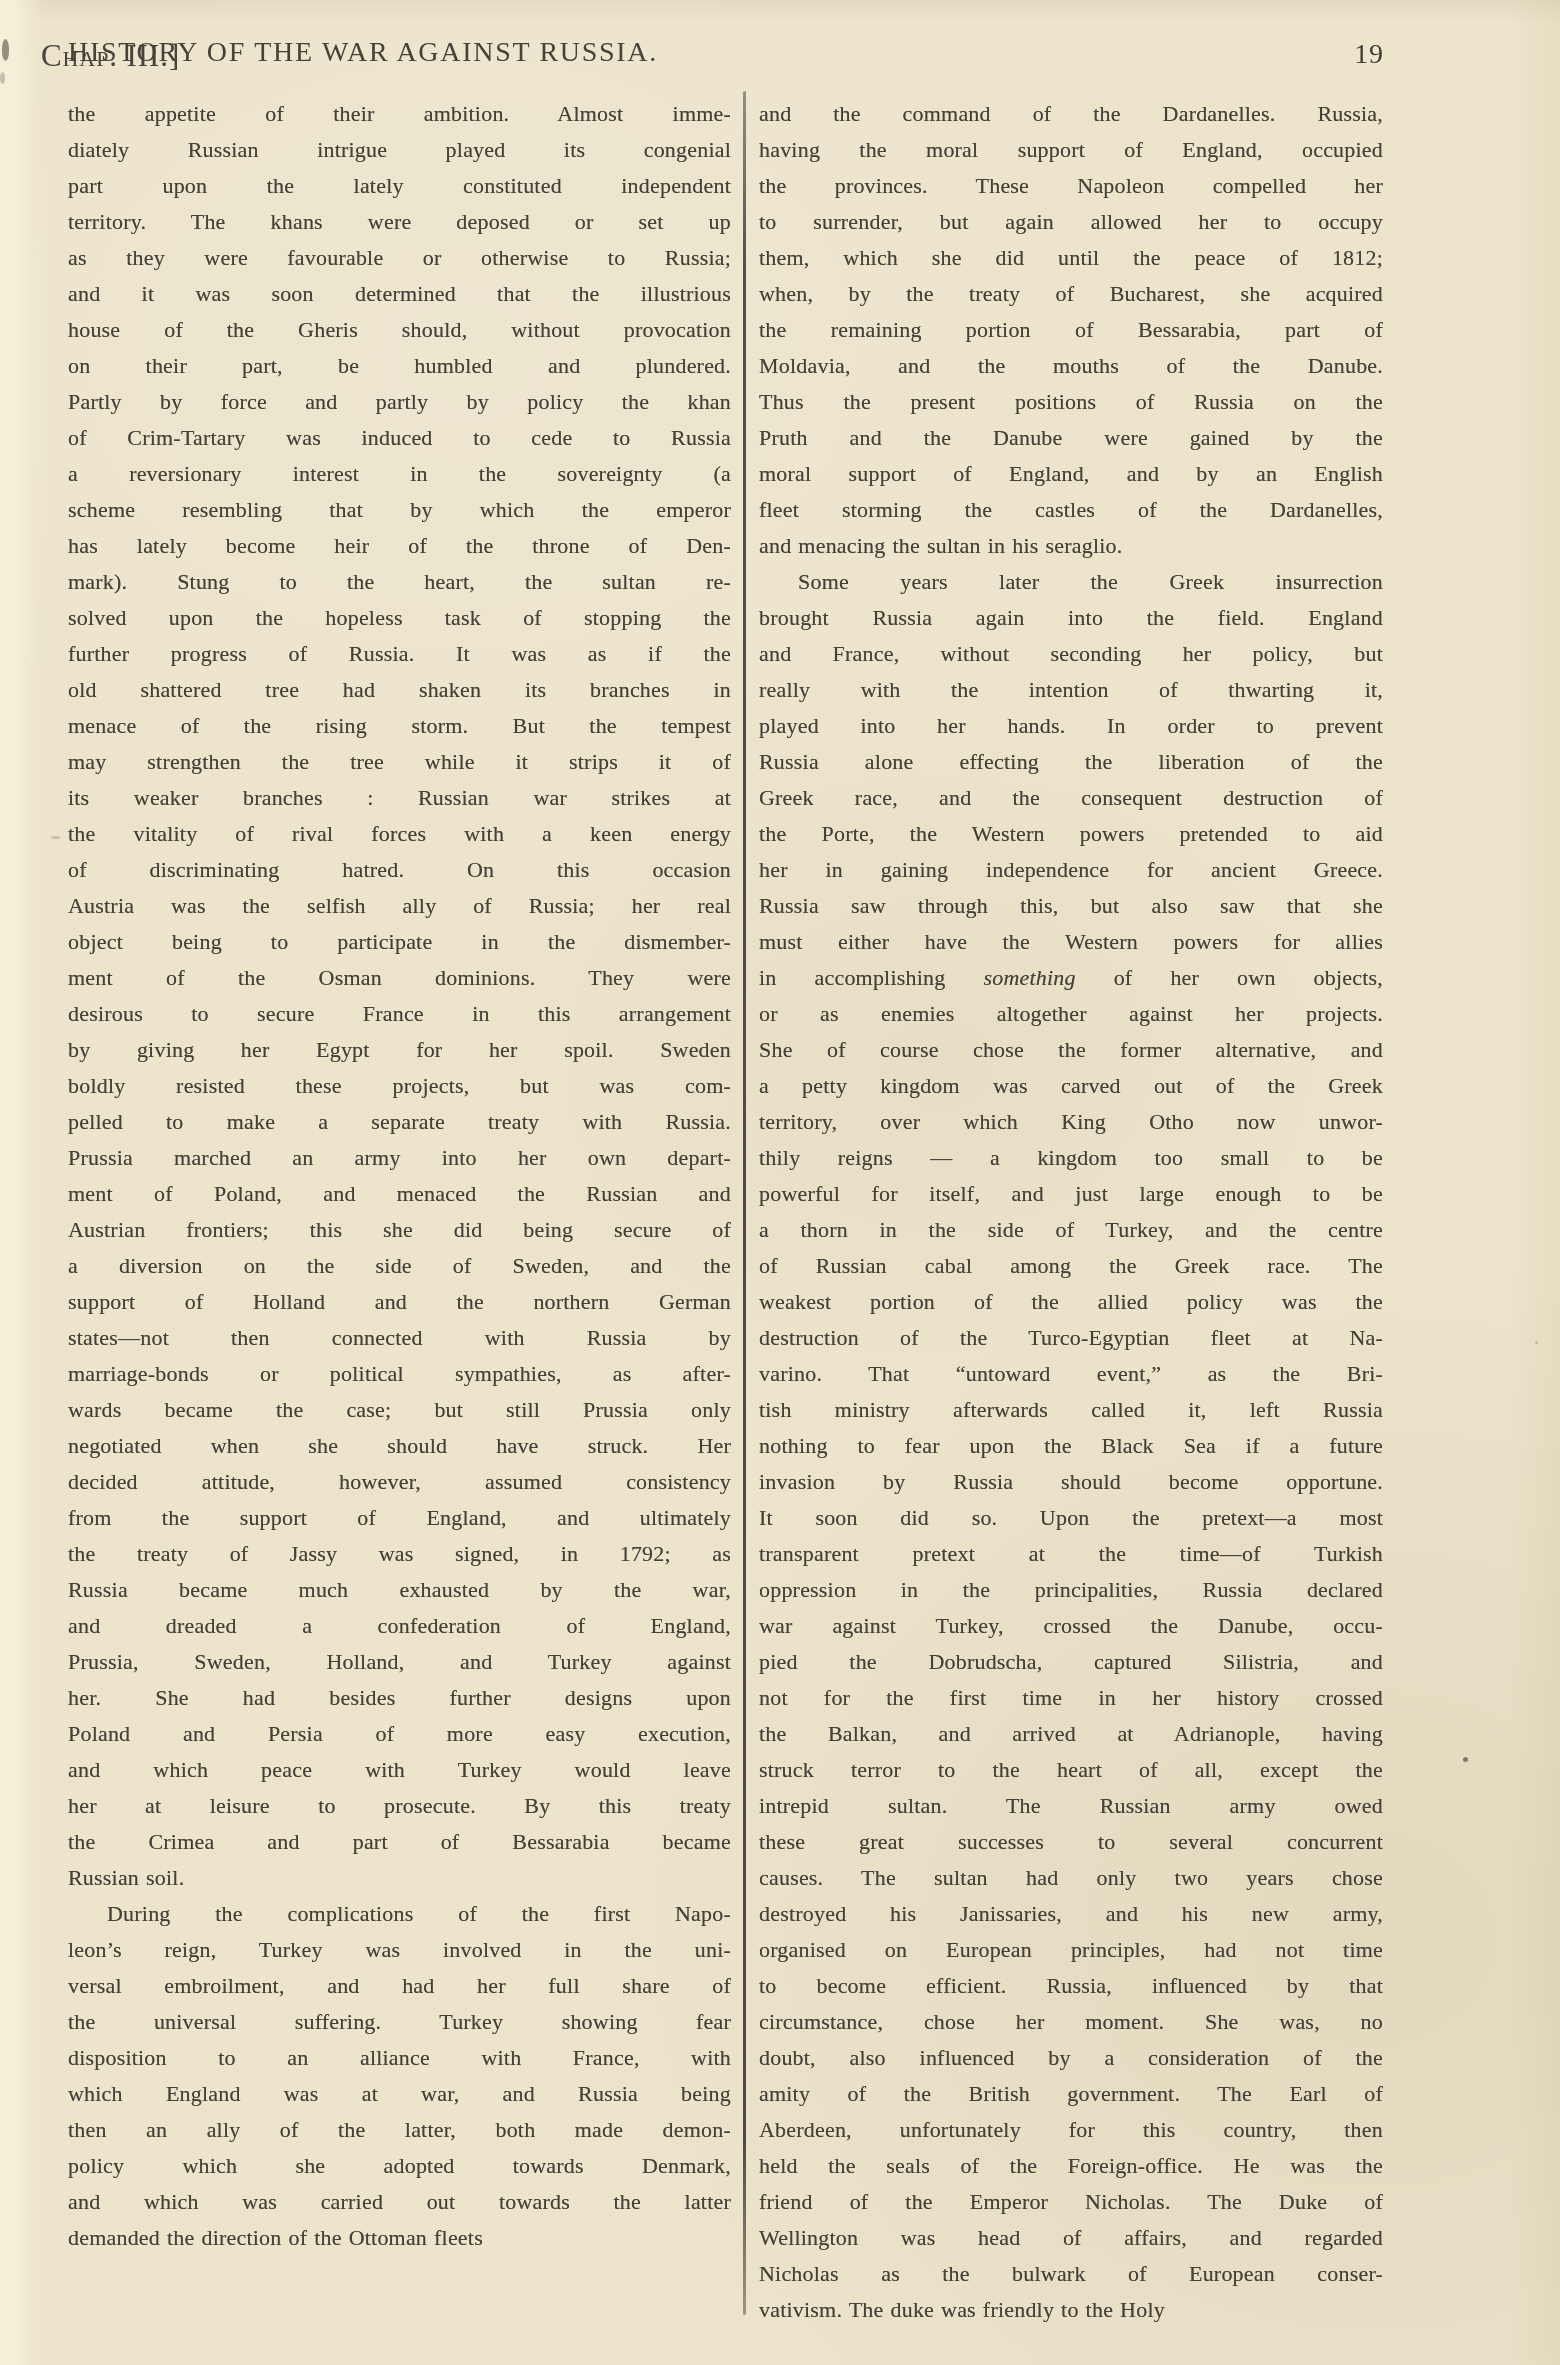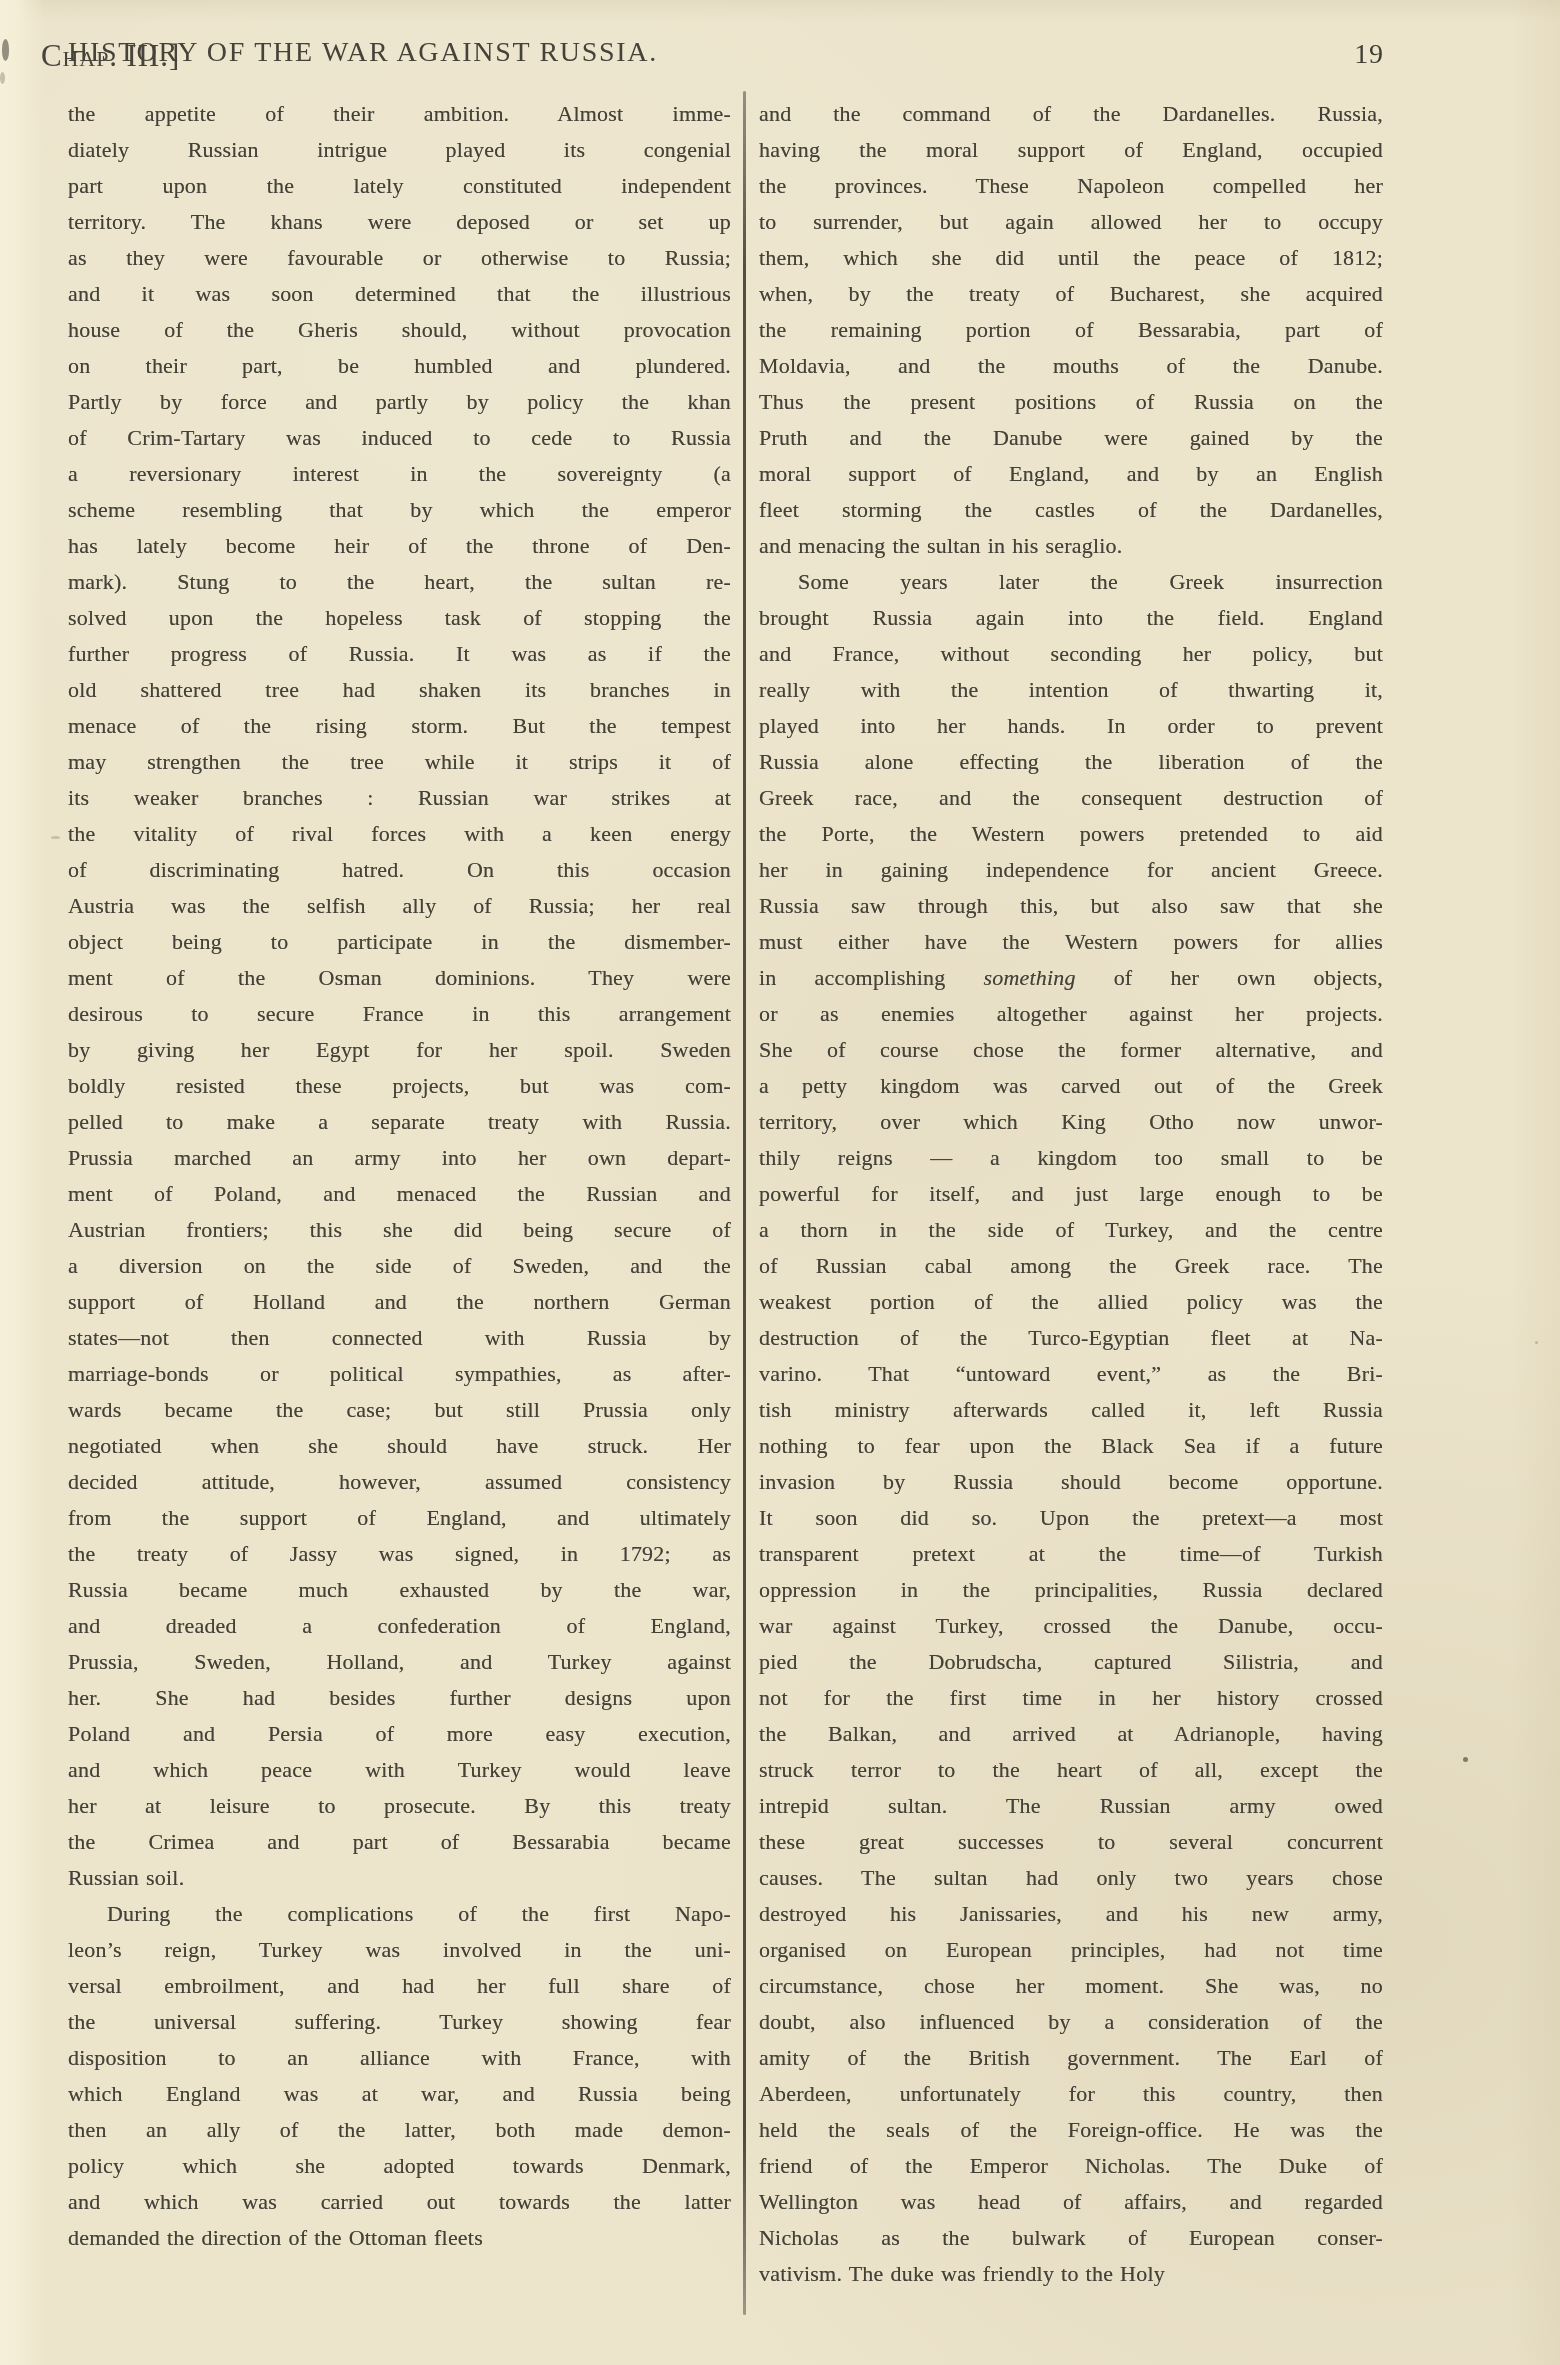--- a/index.html
+++ b/index.html
@@ -202,20 +202,21 @@
       <div class="line"><span>war against Turkey, crossed the Danube, occu-</span></div>
       <div class="line"><span>pied the Dobrudscha, captured Silistria, and</span></div>
       <div class="line"><span>not for the first time in her history crossed</span></div>
       <div class="line"><span>the Balkan, and arrived at Adrianople, having</span></div>
       <div class="line"><span>struck terror to the heart of all, except the</span></div>
       <div class="line"><span>intrepid sultan.  The Russian army owed</span></div>
       <div class="line"><span>these great successes to several concurrent</span></div>
       <div class="line"><span>causes.  The sultan had only two years chose</span></div>
       <div class="line"><span>destroyed his Janissaries, and his new army,</span></div>
       <div class="line"><span>organised on European principles, had not time</span></div>
+      <div class="line"><span>to become efficient.  Russia, influenced by that</span></div>
       <div class="line"><span>circumstance, chose her moment.  She was, no</span></div>
       <div class="line"><span>doubt, also influenced by a consideration of the</span></div>
       <div class="line"><span>amity of the British government.  The Earl of</span></div>
       <div class="line"><span>Aberdeen, unfortunately for this country, then</span></div>
       <div class="line"><span>held the seals of the Foreign-office.  He was the</span></div>
       <div class="line"><span>friend of the Emperor Nicholas.  The Duke of</span></div>
       <div class="line"><span>Wellington was head of affairs, and regarded</span></div>
       <div class="line"><span>Nicholas as the bulwark of European conser-</span></div>
       <div class="line para-end"><span>vativism.  The duke was friendly to the Holy</span></div>
     </div>

